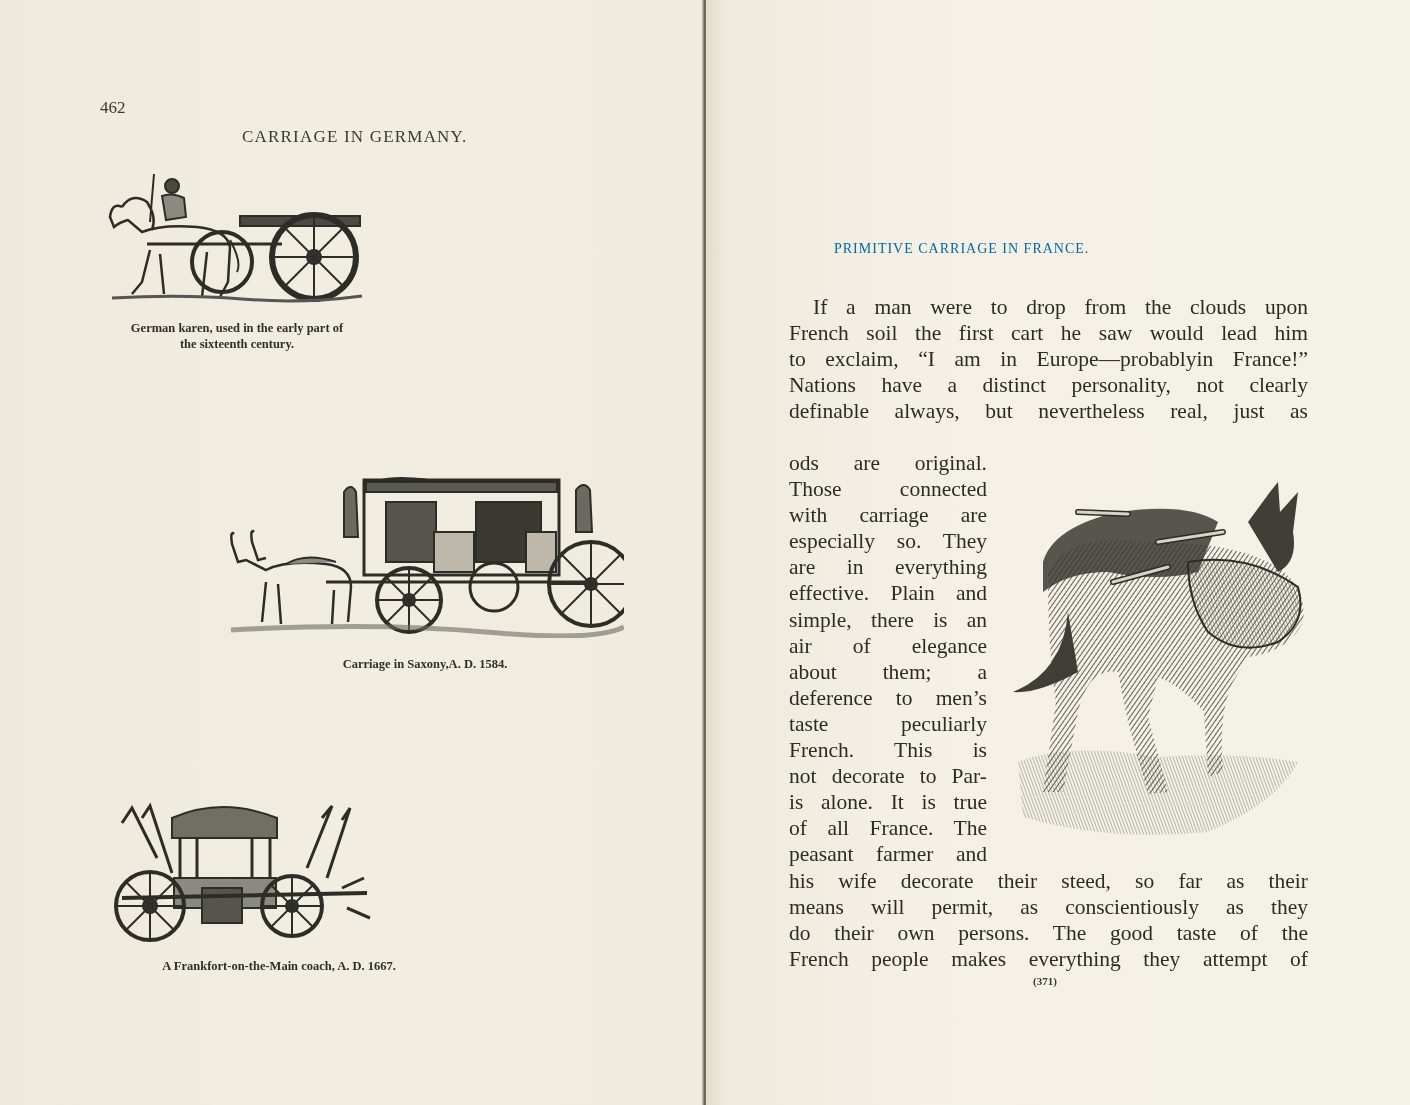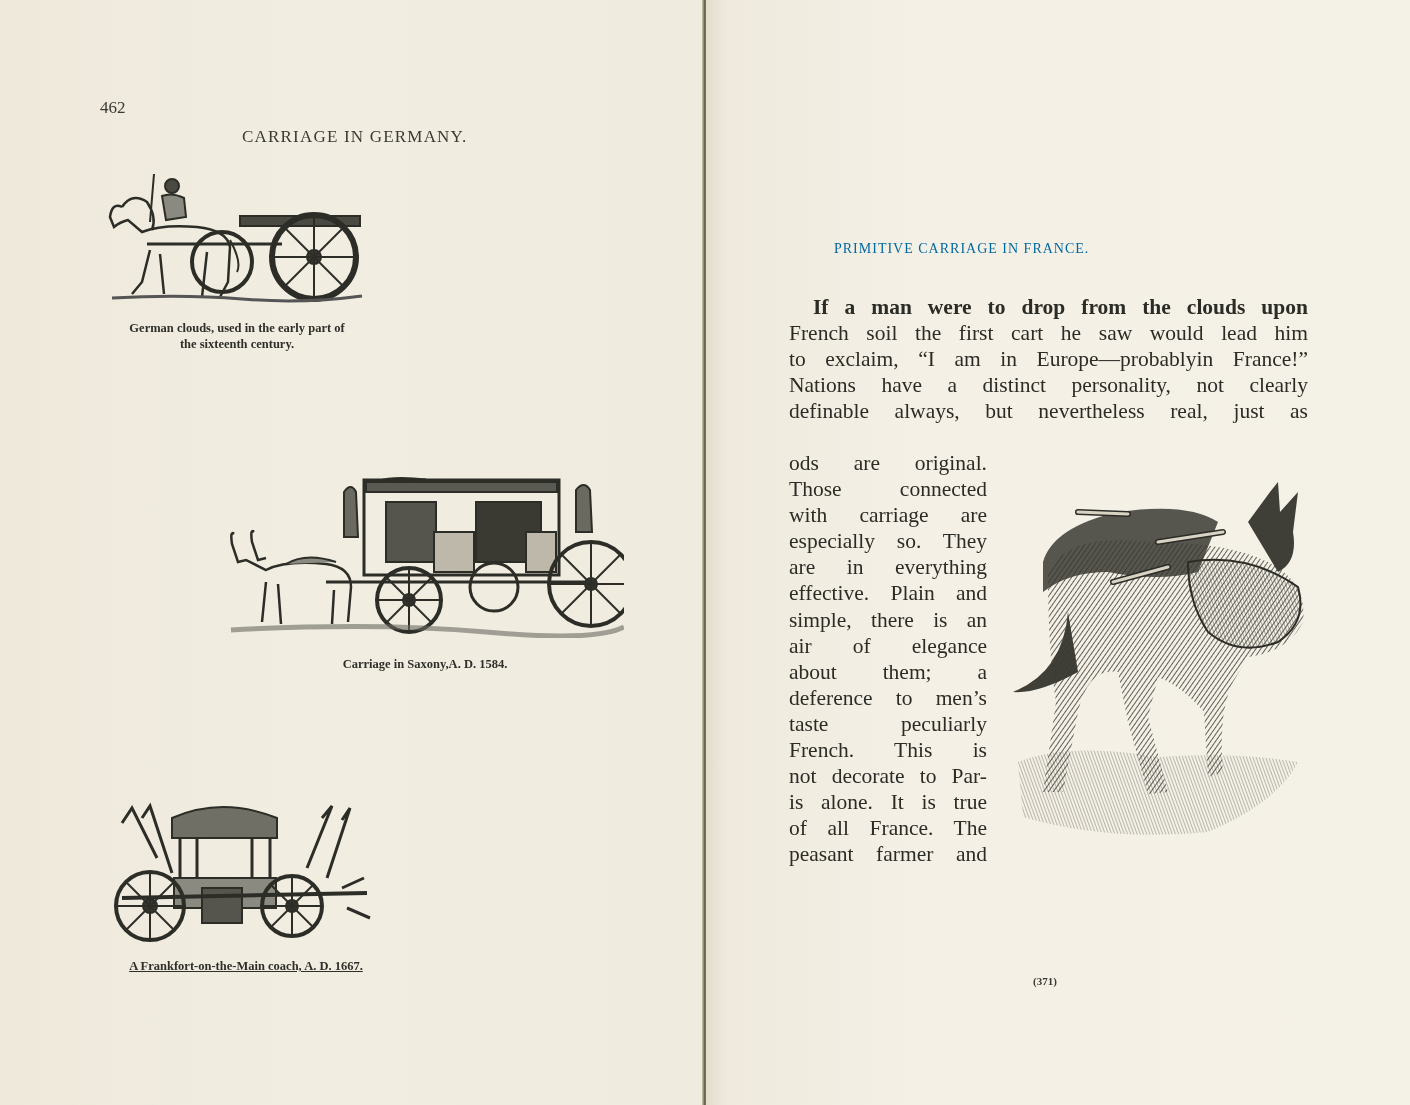--- a/index.html
+++ b/index.html
@@ -23,28 +23,28 @@
     .figure { position: absolute; }
     .fig-caption { position: absolute; font-family: "Liberation Serif", serif; font-weight: bold; font-size: 12.5px; color: #2f2f2a; text-align: center; line-height: 16px; }
 
     .fig-karen { left: 102px; top: 172px; width: 266px; height: 134px; }
     .cap-karen { left: 92px; top: 320px; width: 290px; }
 
     .fig-saxony { left: 226px; top: 472px; width: 398px; height: 166px; }
     .cap-saxony { left: 300px; top: 656px; width: 250px; }
 
     .fig-frankfort { left: 102px; top: 798px; width: 272px; height: 144px; }
-    .cap-frankfort { left: 96px; top: 958px; width: 300px; text-align: center; text-decoration: underline; }
+    .cap-frankfort { left: 96px; top: 958px; width: 300px; text-align: right; }
 
     
     .chapter-title { position: absolute; left: 834px; top: 241px; font-size: 14px; letter-spacing: 1px; color: #0369a1; white-space: nowrap; }
 
     .body-text { position: absolute; left: 789px; width: 520px; font-size: 21.5px; line-height: 26.1px; color: #2c2c26; }
     .line { display: block; height: 26.1px; white-space: nowrap; text-align: justify; text-align-last: justify; }
-    .line.indent { padding-left: 24px; font-weight: bold; }
+    .line.indent { padding-left: 24px; }
 
     .full-block { top: 294px; width: 519px; }
     .narrow-block { top: 450px; width: 198px; }
     .bottom-block { top: 868px; width: 519px; }
 
     .fig-mule { position: absolute; left: 1008px; top: 472px; width: 310px; height: 375px; }
 
     .page-num-right { position: absolute; left: 1033px; top: 975px; font-size: 11px; font-weight: bold; color: #3a3a32; }
 
     svg { display: block; }
@@ -84,21 +84,21 @@
 
           <circle cx="70" cy="14" r="7" fill="#4a4a42"></circle>
           <path d="M60 24 Q70 20 82 26 L84 45 L64 48 Z" fill="#8a8a80"></path>
           <line x1="52" y1="2" x2="48" y2="50" stroke-width="2"></line>
 
           <path d="M10 126 Q80 122 140 127 T260 124" stroke="#555" stroke-width="3"></path>
         </g>
       </svg>
     </div>
     <div class="fig-caption cap-karen">
-      <div>German clouds, used in the early part of</div>
+      <div>German karen, used in the early part of</div>
       <div>the sixteenth century.</div>
     </div>
 
     <div class="figure fig-saxony">
       <svg width="398" height="166" viewBox="0 0 398 166">
         <g fill="none" stroke="#2d2d28" stroke-width="2">
 
           <rect x="138" y="8" width="195" height="95" stroke-width="3"></rect>
           <path d="M138 18 Q150 2 200 8" stroke-width="3"></path>
           <rect x="140" y="10" width="191" height="10" fill="#5a5a52"></rect>
@@ -240,16 +240,22 @@
       <path d="M35 90 Q45 55 110 40 Q180 30 210 50 L190 100 Q150 110 100 100 Q60 100 35 120 Z" fill="#3a3a33" opacity="0.85"></path>
       <path d="M180 90 Q240 80 290 115 Q300 150 270 170 Q230 185 200 160 Q180 130 180 90 Z" fill="url(#hatch2)" stroke="#2d2d28" stroke-width="2"></path>
 
       <path d="M240 50 L262 20 L270 10 L272 40 L290 20 L285 60 Q290 90 270 100 Z" fill="#3f3f38"></path>
 
       <path d="M70 40 L120 42 M105 110 L160 95 M150 70 L215 60" stroke="#2d2d28" stroke-width="6" stroke-linecap="round" fill="none"></path>
       <path d="M70 40 L120 42 M105 110 L160 95 M150 70 L215 60" stroke="#d8d3c3" stroke-width="3" stroke-linecap="round" fill="none"></path>
     </svg>
   </div>
 
+  <div class="body-text bottom-block">
+    <span class="line">his wife decorate their steed, so far as their</span>
+    <span class="line">means will permit, as conscientiously as they</span>
+    <span class="line">do their own persons.  The good taste of the</span>
+    <span class="line">French people makes everything they attempt of</span>
+  </div>
 
   <div class="page-num-right">(371)</div>
 
 </div>
 
 </body></html>

